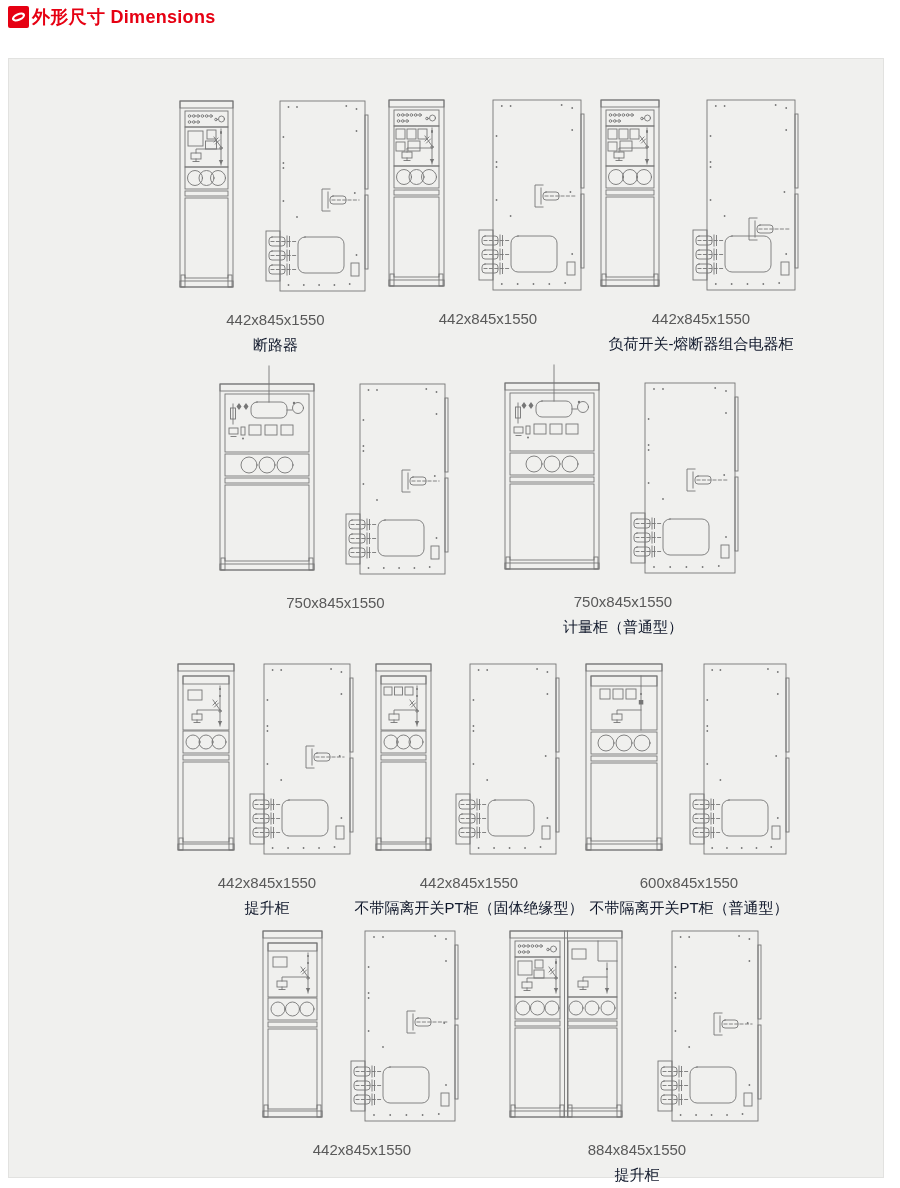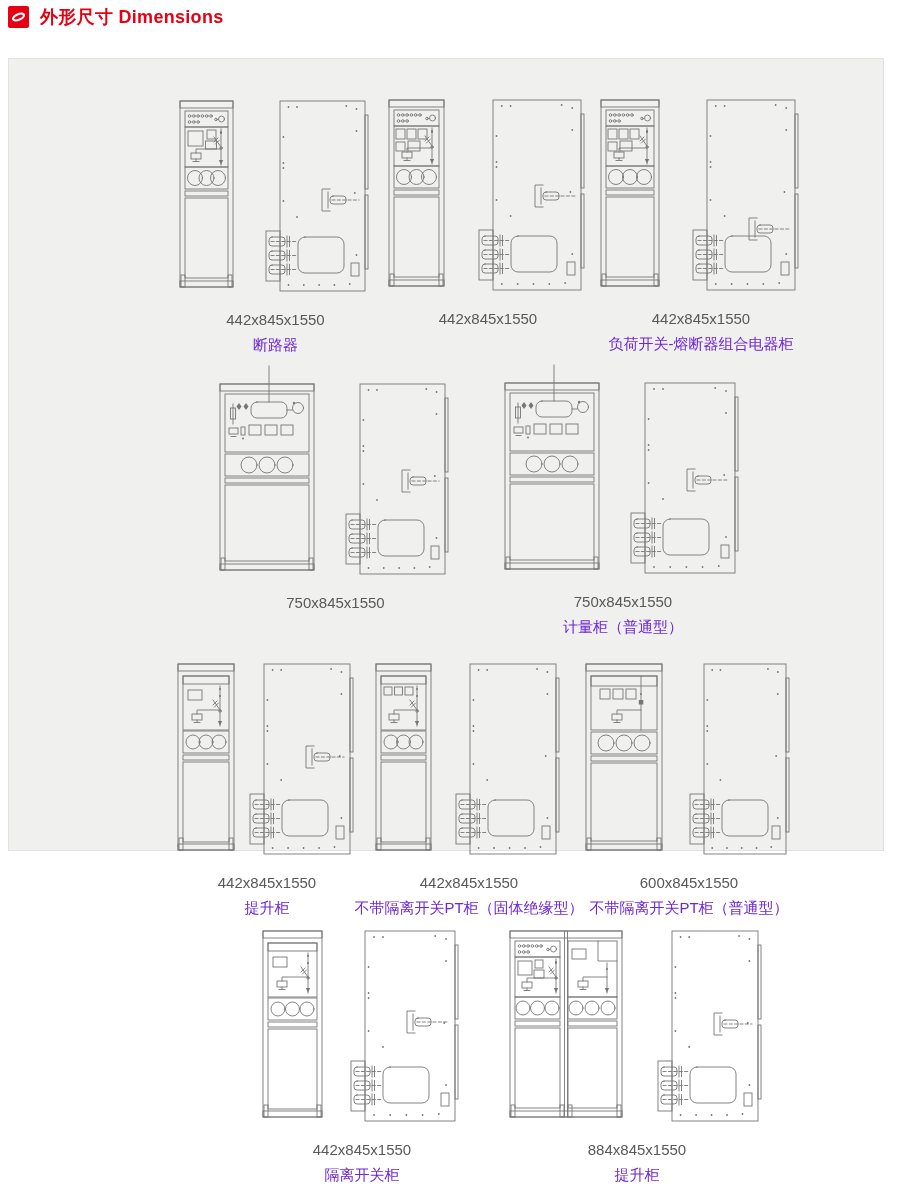--- a/index.html
+++ b/index.html
@@ -1,34 +1,34 @@
 <!DOCTYPE html>
 <html><head>
 <meta charset="utf-8">
 <style>
   html,body{margin:0;padding:0;}
   body{
     width:900px;height:1188px;position:relative;background:#ffffff;
     font-family:"Liberation Sans","DejaVu Sans",sans-serif;overflow:hidden;
   }
-  .hdr{position:absolute;top:5px;left:8px;display:flex;align-items:center;gap:11px;}
+  .hdr{position:absolute;top:5px;left:8px;display:flex;align-items:center;gap:3px;}
   .hdr .logo{width:21px;height:22px;display:block;}
   .hdr h1{margin:0;font-size:18px;font-weight:bold;color:#e60012;letter-spacing:.3px;}
   .board{
-    position:absolute;left:8px;top:58px;width:876px;height:793px;
+    position:absolute;left:8px;top:58px;width:876px;height:1120px;
     background:#f0f0ee;border:1px solid #e2e2e0;box-sizing:border-box;
   }
   .unit{position:absolute;}
   .drawing{display:flex;justify-content:space-between;height:200px;}
   .caption{
     position:absolute;top:214px;left:50%;transform:translateX(-50%);
     width:320px;text-align:center;white-space:nowrap;
   }
   .dims{font-size:15px;color:#595959;}
-  .uname{font-size:15px;color:#6d28d9;margin-top:8px;}
+  .uname{font-size:15px;color:#0f172a;margin-top:8px;}
   svg.draw{overflow:visible;display:block;}
   .draw .s{stroke:#767676;stroke-width:.9;fill:none;stroke-linecap:square;}
   .draw .f{fill:#767676;stroke:none;}
   .draw .d{stroke-dasharray:3 2.4;}
 </style>
 </head>
 <body>
 
 <header class="hdr">
   <svg class="logo" viewBox="0 0 21 22">
@@ -810,21 +810,20 @@
             <rect class="s" x="5" y="168" width="16" height="9" rx="3"></rect>
             <line class="s" x1="23" y1="167" x2="23" y2="178"></line>
             <line class="s" x1="25.5" y1="167.5" x2="25.5" y2="177.5"></line>
             <line class="s d" x1="7" y1="172.5" x2="33" y2="172.5"></line>
             <rect class="s" x="34" y="140" width="46" height="36" rx="7"></rect>
           </svg>
         </div>
     </div>
     <figcaption class="caption">
       <div class="dims">442x845x1550</div>
-      <div class="uname">隔离开关柜</div>
     </figcaption>
   </figure>
 
   <figure class="unit" style="left:459px;top:852px;width:258px">
     <div class="drawing">
       <div class="front">
           <svg class="draw" width="116" height="200" viewBox="0 0 116 200">
             <rect class="s" x="2" y="4" width="112" height="186"></rect>
             <rect class="s" x="2" y="4" width="112" height="7"></rect>
             <rect class="s" x="2" y="184" width="112" height="6"></rect>

